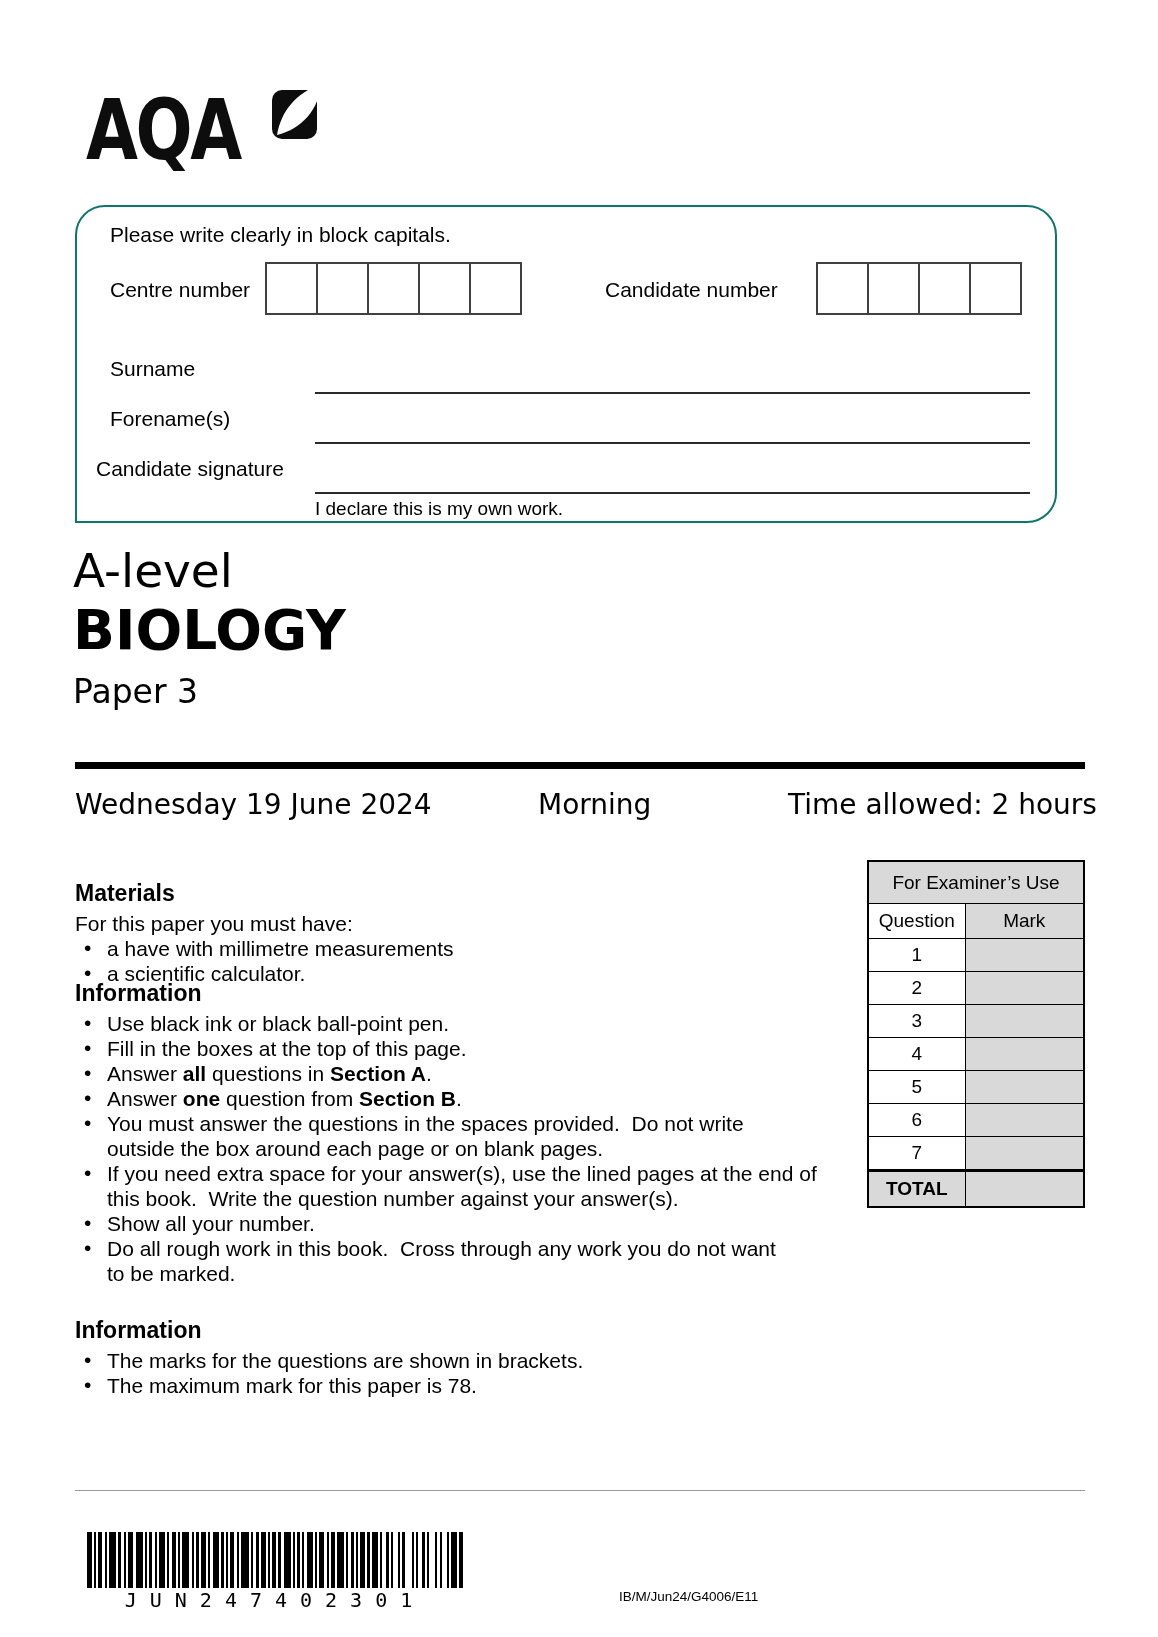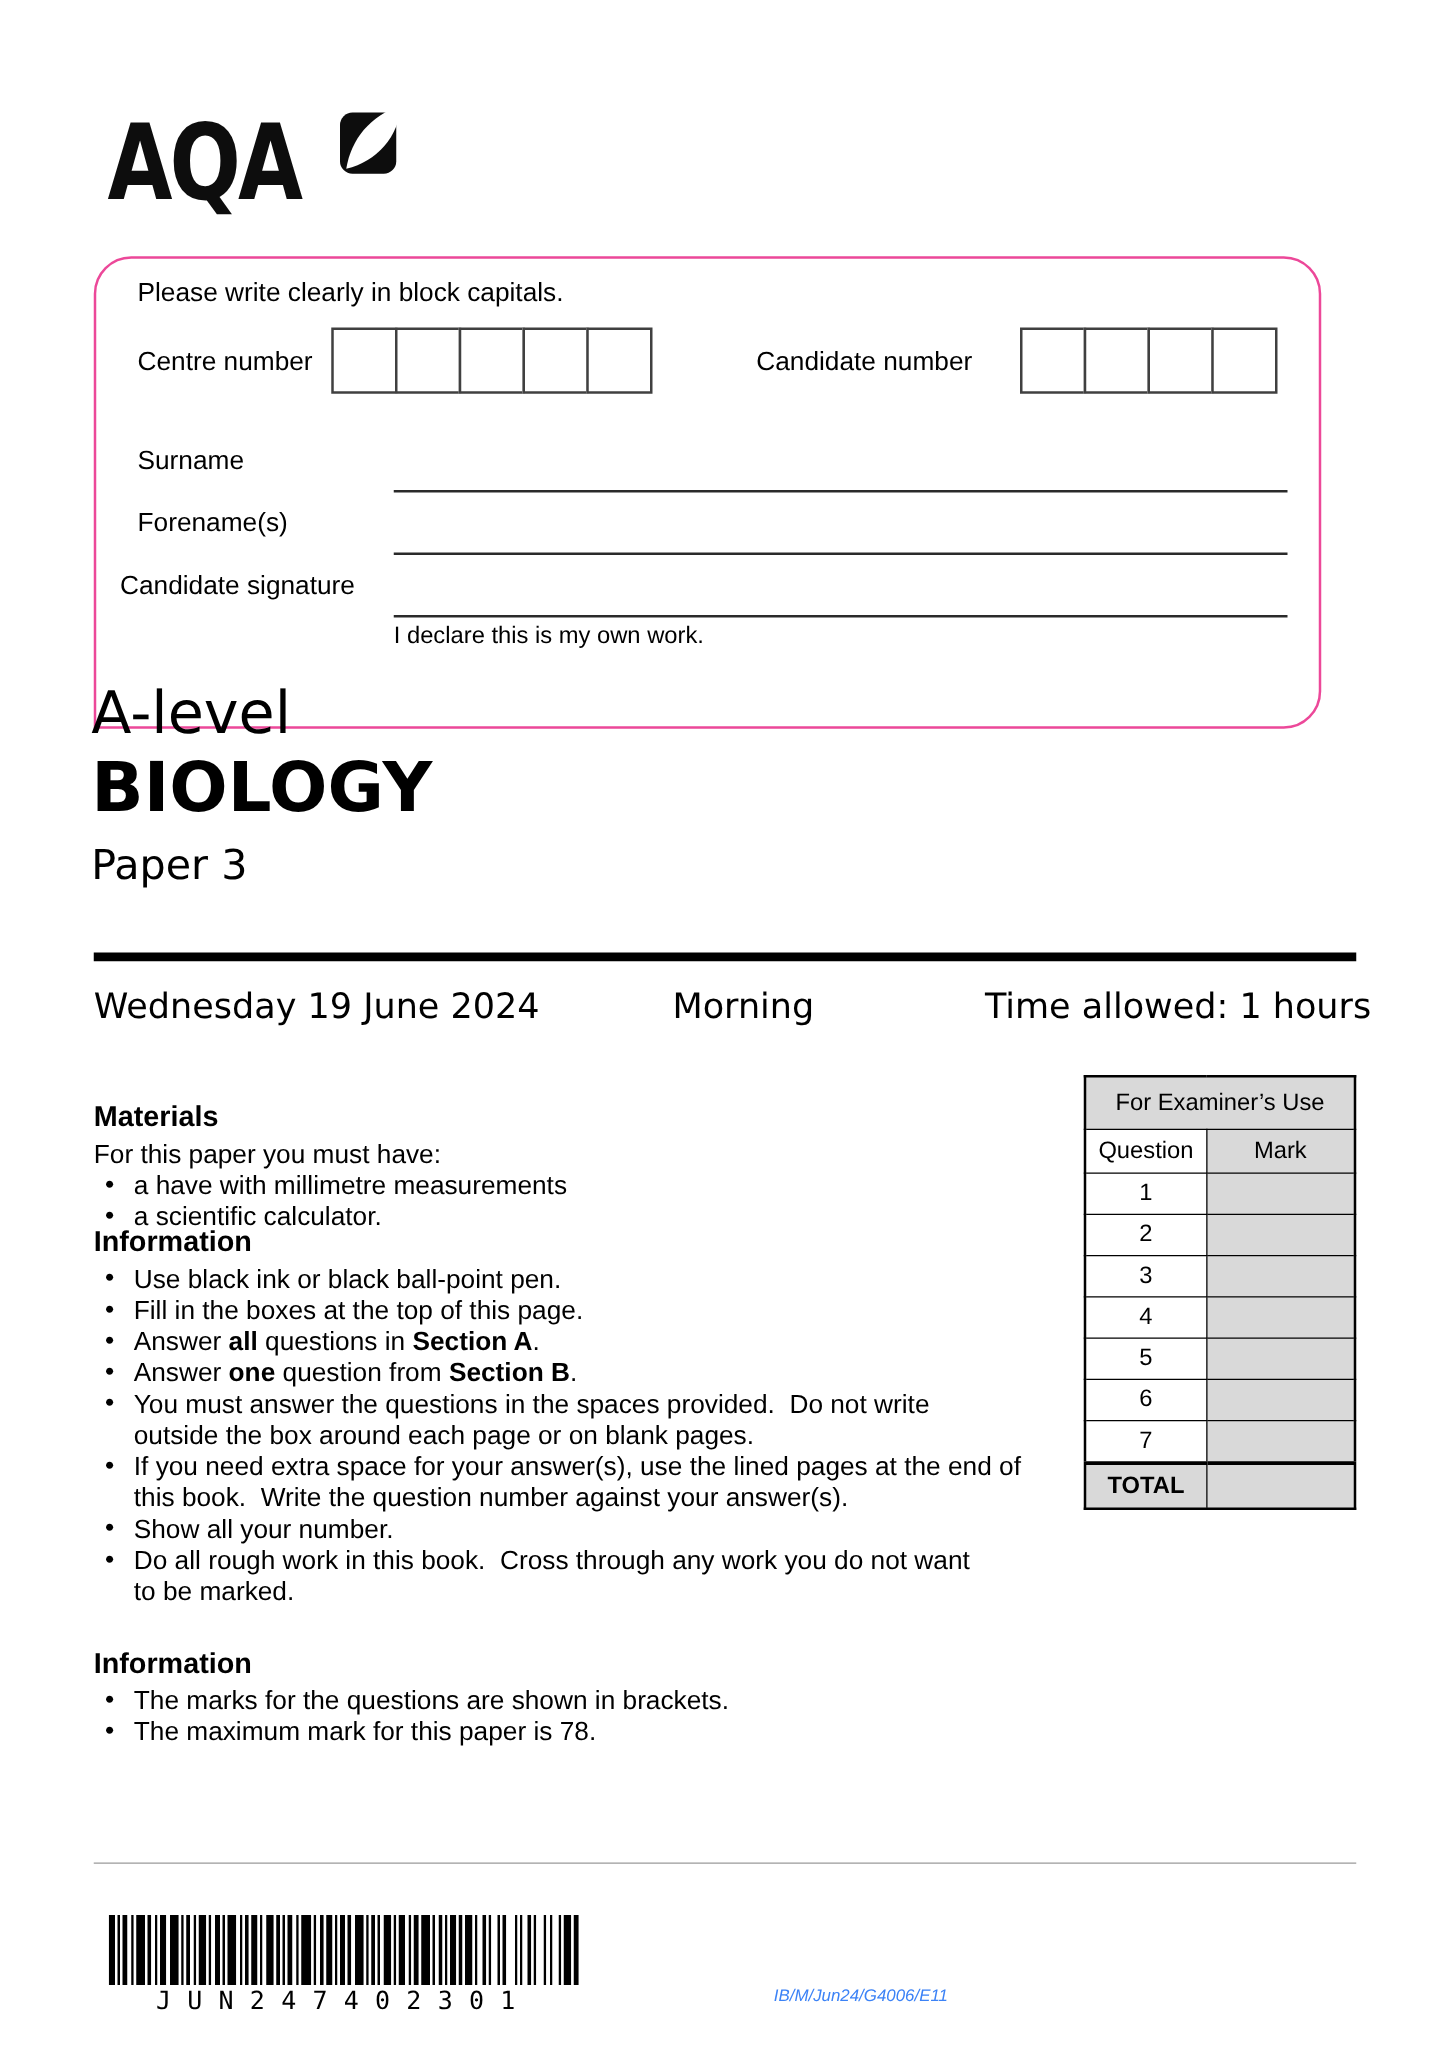--- a/index.html
+++ b/index.html
@@ -7,22 +7,22 @@
         font-family:"Liberation Sans",sans-serif;overflow:hidden;}
 
   
   .logo{position:absolute;left:86px;top:80px;width:250px;height:100px;}
   .logo-text{position:absolute;left:0;top:8px;font-family:"DejaVu Sans",sans-serif;
              font-weight:bold;font-size:84px;line-height:84px;letter-spacing:-3px;
              transform:scaleX(.8);transform-origin:0 50%;color:#0d0d0d;}
   .logo-leaf{position:absolute;left:186px;top:2px;}
 
   
-  .cand-box{position:absolute;left:75px;top:205px;width:982px;height:378px;
-            border:2px solid #ec4899;border-radius:30px 30px 30px 0;box-sizing:border-box;}
+  .cand-box{position:absolute;left:75px;top:205px;width:982px;height:318px;
+            border:2px solid #0f766e;border-radius:30px 30px 30px 0;box-sizing:border-box;}
   .cand-box .note{position:absolute;left:33px;top:16px;font-size:21px;}
   .lbl{position:absolute;font-size:21px;white-space:nowrap;}
   .cells{position:absolute;display:flex;}
   .cell{width:53px;height:53px;border:2px solid #404040;margin-left:-2px;background:#fff;box-sizing:border-box;}
   .cell:first-child{margin-left:0;}
   .centre-label{left:33px;top:71px;}
   .centre-cells{left:188px;top:55px;}
   .candnum-label{left:528px;top:71px;}
   .candnum-cells{left:739px;top:55px;}
   .surname-label{left:33px;top:150px;}
@@ -73,21 +73,21 @@
   .examiner tfoot .total{font-weight:bold;}
 
   
   .footer-rule{position:absolute;left:75px;top:1490px;width:1010px;height:1px;background:#9a9a9a;}
   .barcode{position:absolute;left:87px;top:1532px;width:376px;height:56px;font-size:0;white-space:nowrap;overflow:hidden;}
   .barcode span{display:inline-block;height:56px;}
   .barcode .bar{background:#000;}
   .barcode .gap{background:#fff;}
   .barcode-text{position:absolute;left:87px;top:1588px;width:376px;text-align:center;
                 font-family:"DejaVu Sans Mono",monospace;font-size:20px;letter-spacing:13px;white-space:nowrap;}
-  .doc-code{position:absolute;left:619px;top:1589px;font-size:13.5px;color:#3b82f6;font-style:italic;}
+  .doc-code{position:absolute;left:619px;top:1589px;font-size:13.5px;color:#000000;}
   .paper-code{position:absolute;right:73px;top:1557px;font-family:"DejaVu Sans",sans-serif;
               font-weight:bold;font-size:46px;}
 </style>
 </head>
 <body>
 
 <div class="page">
 
   <div class="logo">
     <span class="logo-text">AQA</span>
@@ -129,21 +129,21 @@
   </div>
 
   <div class="qual">A-level</div>
   <div class="subject">BIOLOGY</div>
   <div class="paper">Paper 3</div>
 
   <div class="thick-rule"></div>
 
   <div class="date">Wednesday 19 June 2024</div>
   <div class="session-time">Morning</div>
-  <div class="allowed">Time allowed: 1 hours</div>
+  <div class="allowed">Time allowed: 2 hours</div>
 
   <section class="sect materials">
     <h3>Materials</h3>
     <div class="intro">For this paper you must have:</div>
     <ul>
         <li><span>a have with millimetre measurements</span></li>
         <li><span>a scientific calculator.</span></li>
       </ul>
   </section>
 

